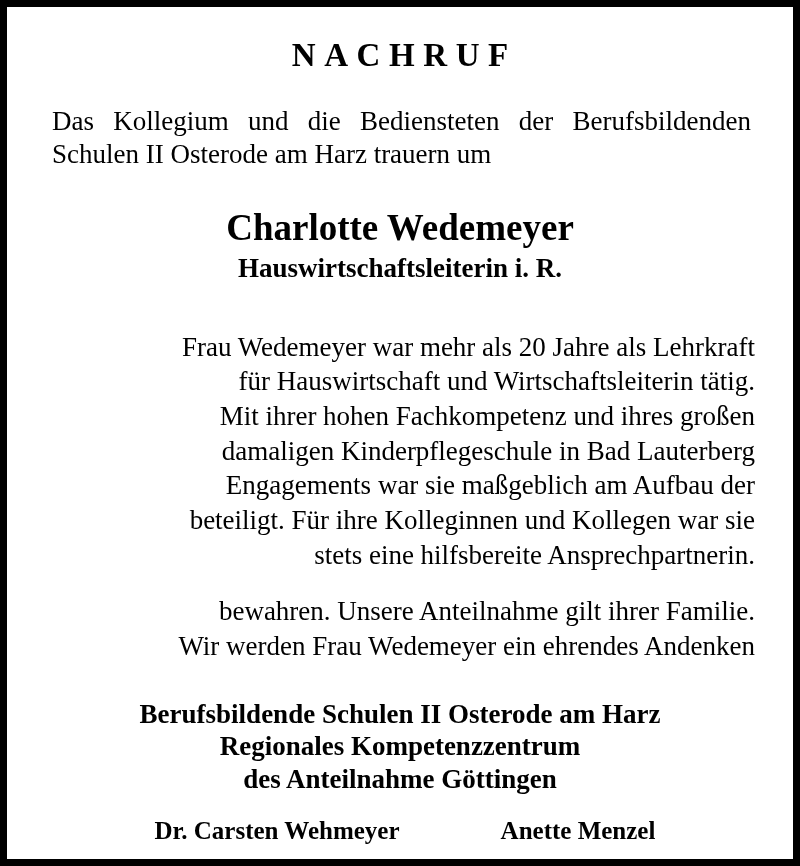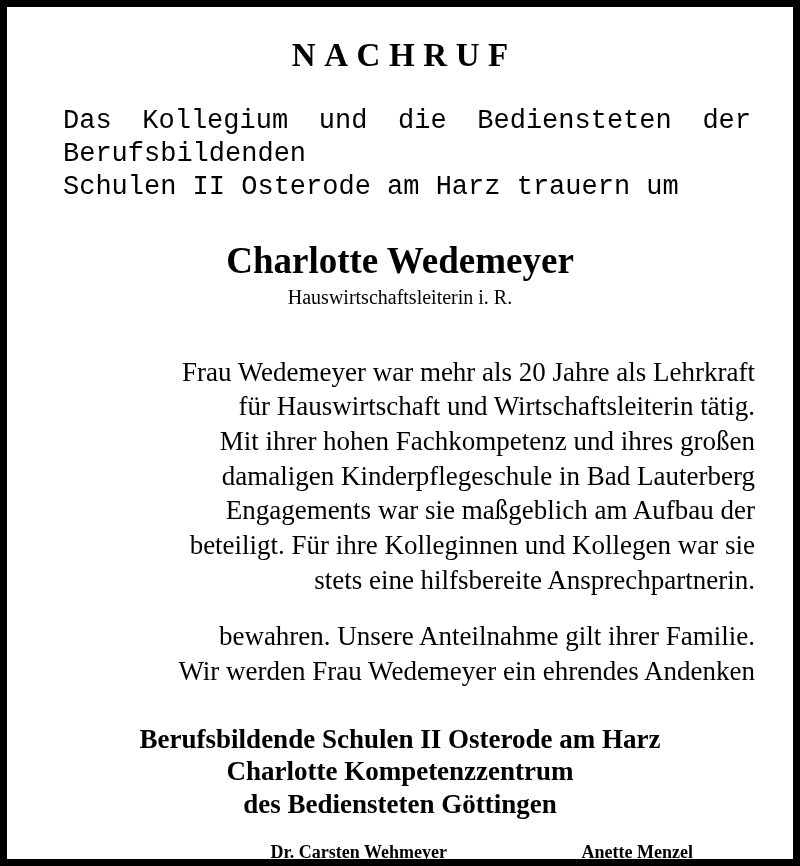--- a/index.html
+++ b/index.html
@@ -40,45 +40,45 @@
     text-indent: 0.26em;
     margin: 14px 0 0 0;
     line-height: 1.1;
   }
 
   .intro {
     text-align: justify;
     text-align-last: left;
     font-size: 27px;
     line-height: 1.22;
-    margin: 32px 0 0 12px;
+    margin: 32px 0 0 1px;
     padding: 0 4px 0 6px;
-    font-family: Liberation Mono, monospace;
   }
   .intro .ln {
     display: block;
   }
   .intro .ln.justified {
     text-align: justify;
     text-align-last: justify;
   }
 
   .deceased-name {
     text-align: center;
     font-weight: bold;
     font-size: 37px;
     line-height: 1.12;
     margin: 36px 0 0 0;
   }
 
   .deceased-role {
     text-align: center;
-    font-size: 20px;
+    font-size: 27px;
     line-height: 1.15;
     margin: 4px 0 0 0;
+    font-weight: bold;
   }
 
   .body-text {
     font-size: 27px;
     line-height: 1.285;
     margin: 46px 0 0 0;
     padding-left: 6px;
     text-align: right;
   }
   .body-text .ln {
@@ -109,24 +109,23 @@
     gap: 16px;
   }
   .sig-col {
     text-align: center;
   }
   .sig-col.left  { width: 340px; }
   .sig-col.right { width: 230px; }
 
   .sig-name {
     font-weight: bold;
-    font-size: 18px;
+    font-size: 25px;
     line-height: 1.15;
     white-space: nowrap;
-    text-align: right;
   }
 </style>
 </head>
 <body>
 
 <div class="notice-frame">
   <div class="notice-inner">
 
     <div class="heading">NACHRUF</div>
 
@@ -149,22 +148,22 @@
       <span class="ln">stets eine hilfsbereite Ansprechpartnerin.</span>
     </div>
 
     <div class="body-text second">
       <span class="ln">bewahren. Unsere Anteilnahme gilt ihrer Familie.</span>
       <span class="ln">Wir werden Frau Wedemeyer ein ehrendes Andenken</span>
     </div>
 
     <div class="org-block">
       <span class="ln">Berufsbildende Schulen II Osterode am Harz</span>
-      <span class="ln">Charlotte Kompetenzzentrum</span>
-      <span class="ln">des Bediensteten Göttingen</span>
+      <span class="ln">Regionales Kompetenzzentrum</span>
+      <span class="ln">des Anteilnahme Göttingen</span>
     </div>
 
     <div class="signatories">
       <div class="sig-col left">
         <div class="sig-name">Dr. Carsten Wehmeyer</div>
 
       </div>
       <div class="sig-col right">
         <div class="sig-name">Anette Menzel</div>
 

